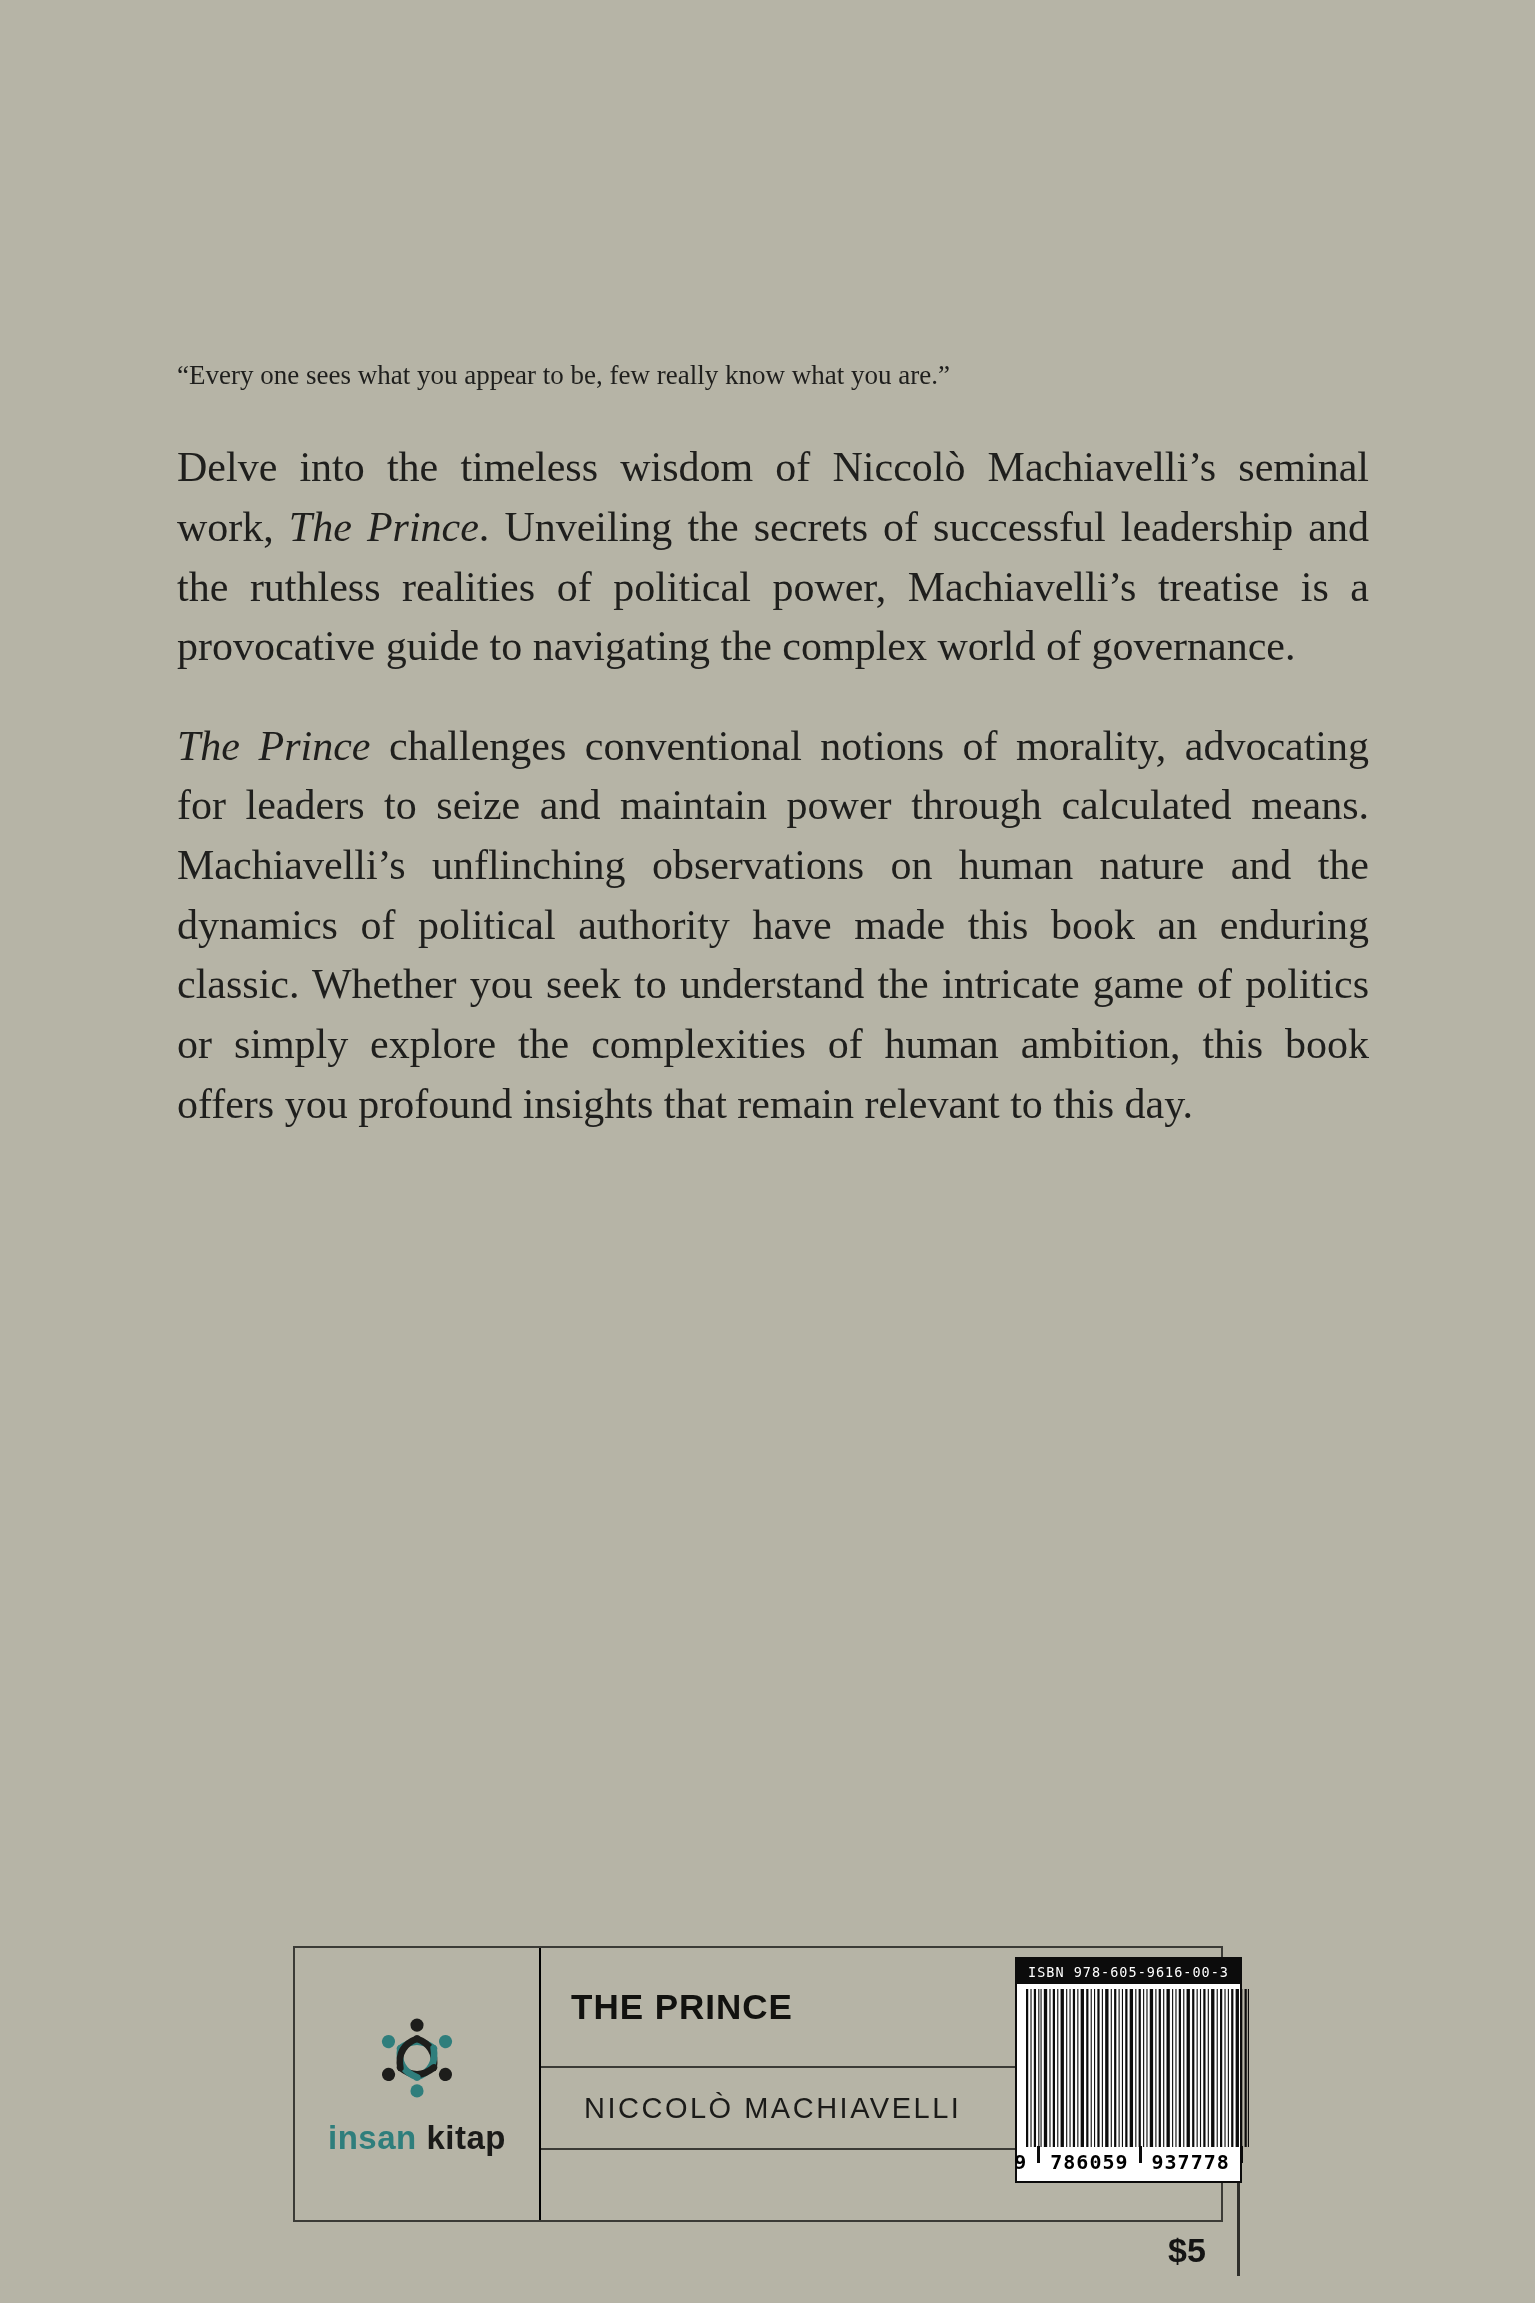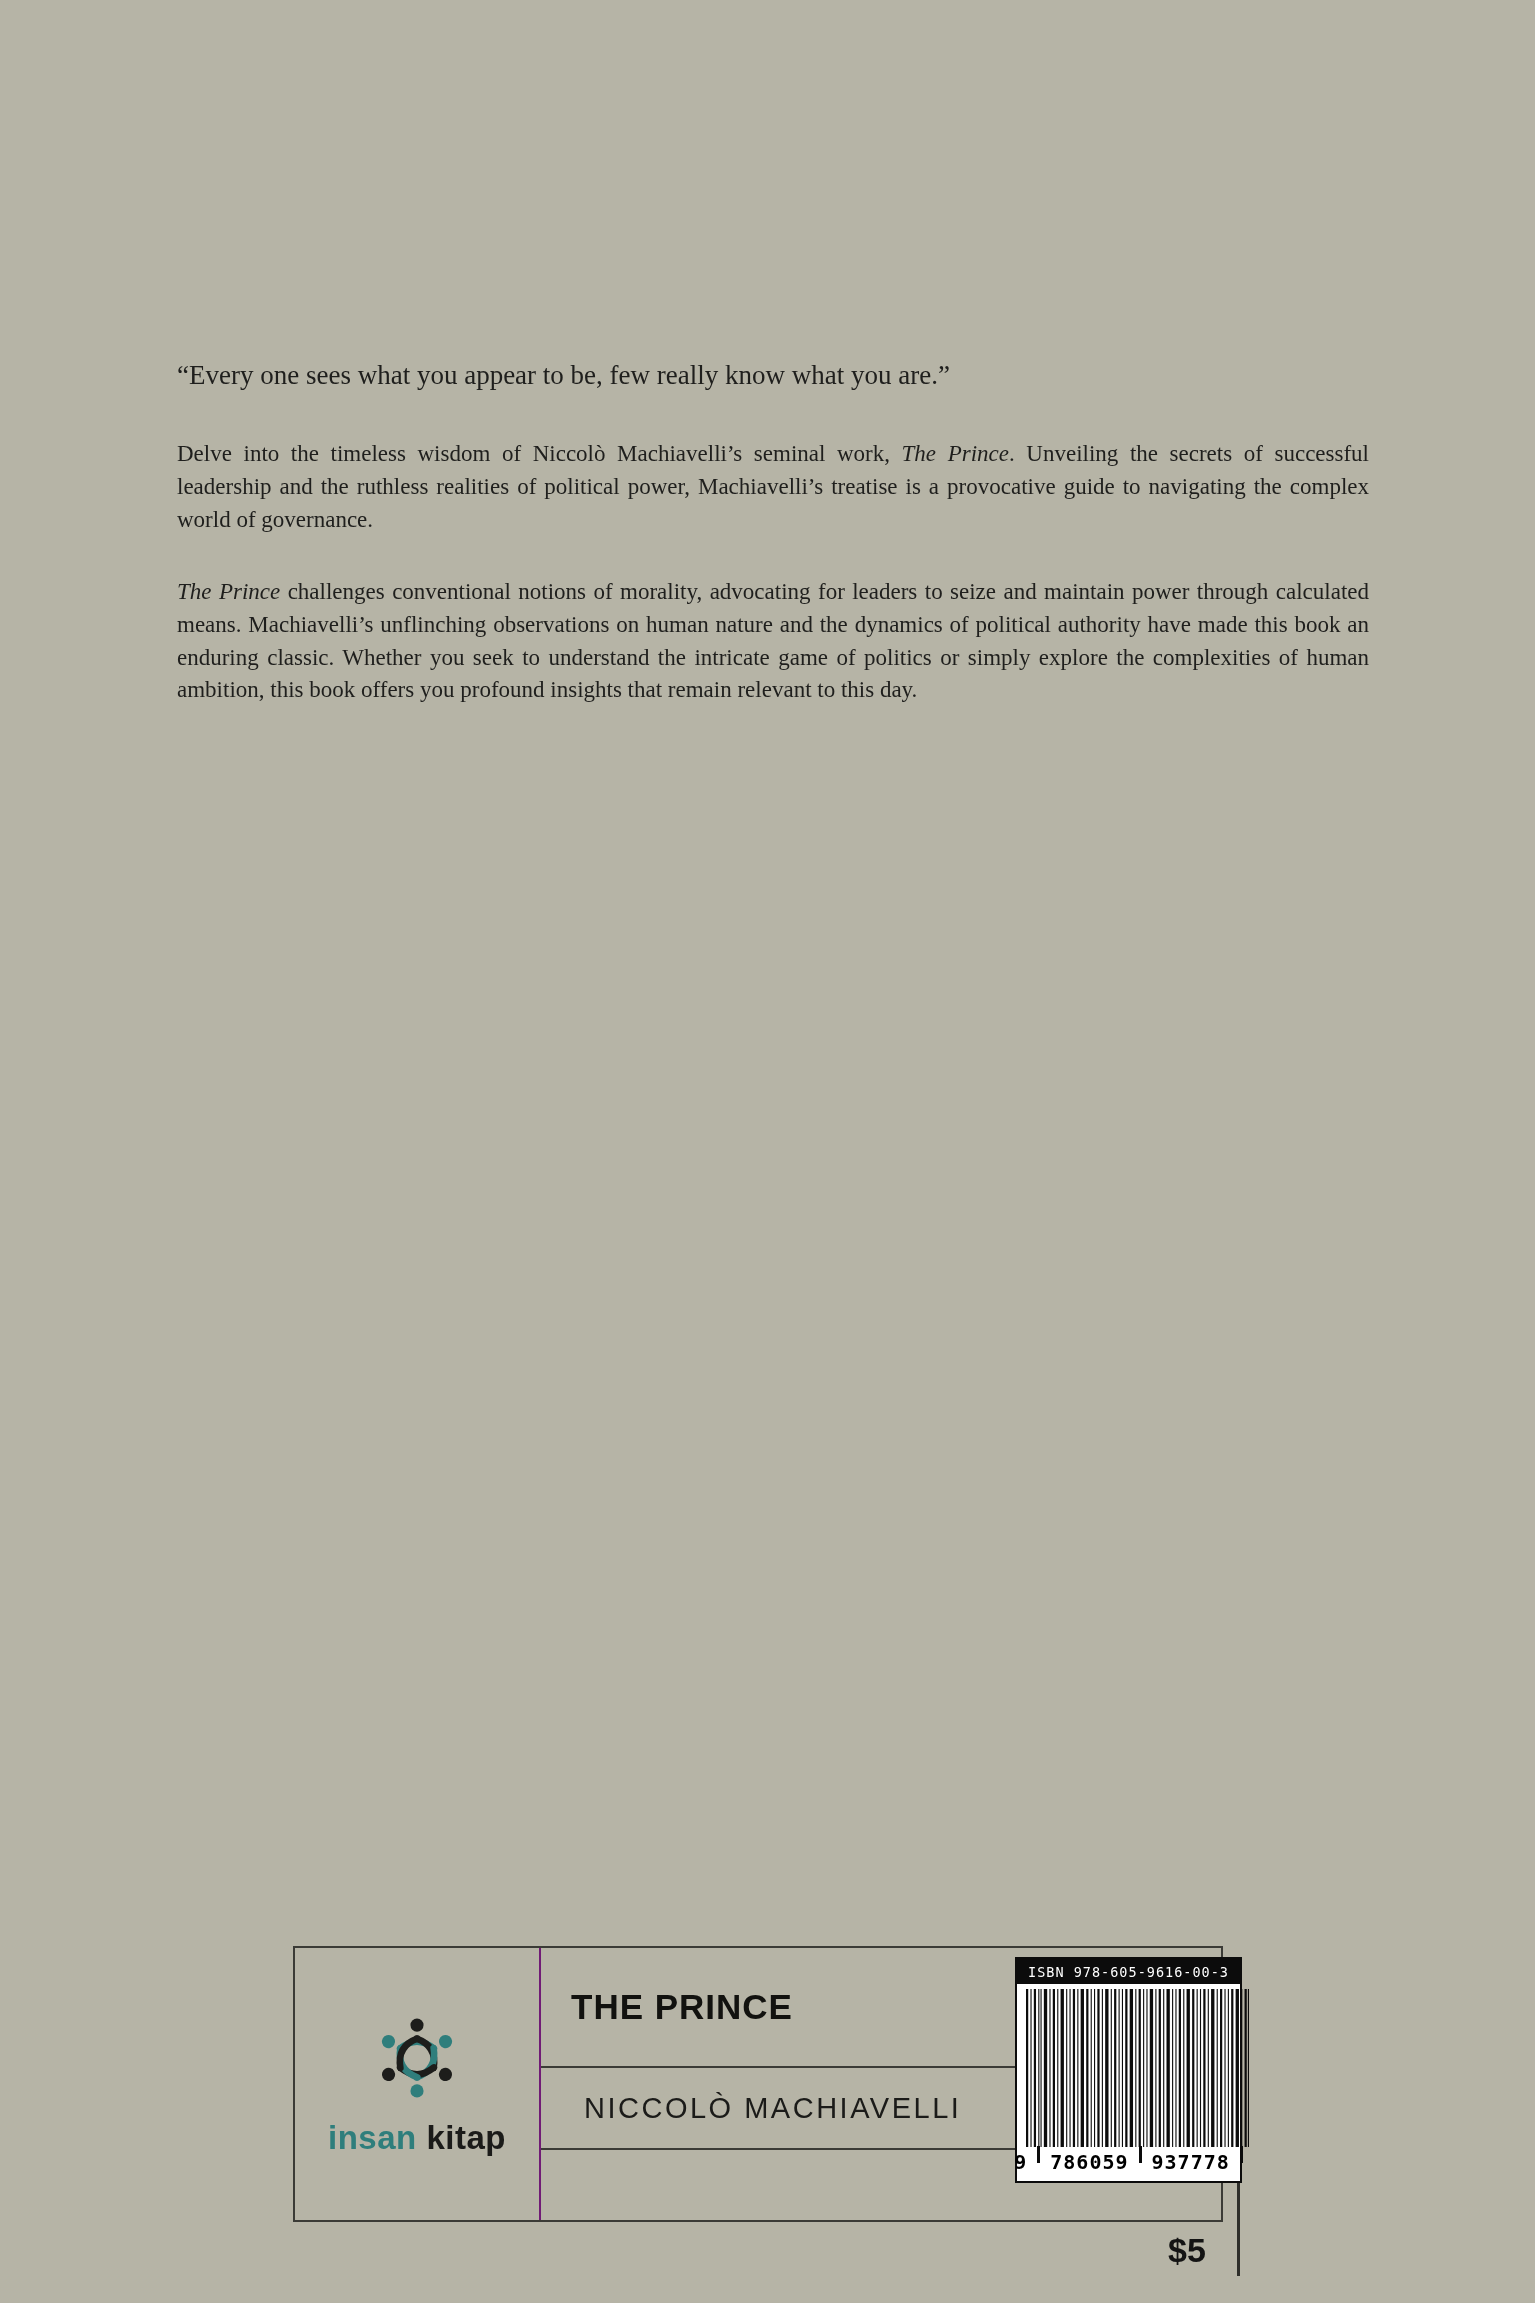--- a/index.html
+++ b/index.html
@@ -21,40 +21,40 @@
     left: 177px;
     top: 356px;
     width: 1192px;
   }
   .quote {
     font-size: 27px;
     line-height: 1.42;
     margin-bottom: 44px;
   }
   .para {
-    font-size: 23px;
+    font-size: 42px;
     line-height: 1.42;
     text-align: justify;
     margin-bottom: 40px;
   }
   .para i { font-style: italic; }
 
   
   .footer-box {
     position: absolute;
     left: 293px;
     top: 1946px;
     width: 930px;
     height: 276px;
     border: 2px solid #3b3b36;
     display: flex;
   }
   .logo-cell {
     width: 246px;
-    border-right: 2px solid #701a75;
+    border-right: 2px solid #000000;
     display: flex;
     flex-direction: column;
     align-items: center;
     justify-content: center;
     gap: 14px;
   }
   .logo-icon { display: block; }
   .logo-text {
     font-family: "Liberation Sans", sans-serif;
     font-weight: 700;

